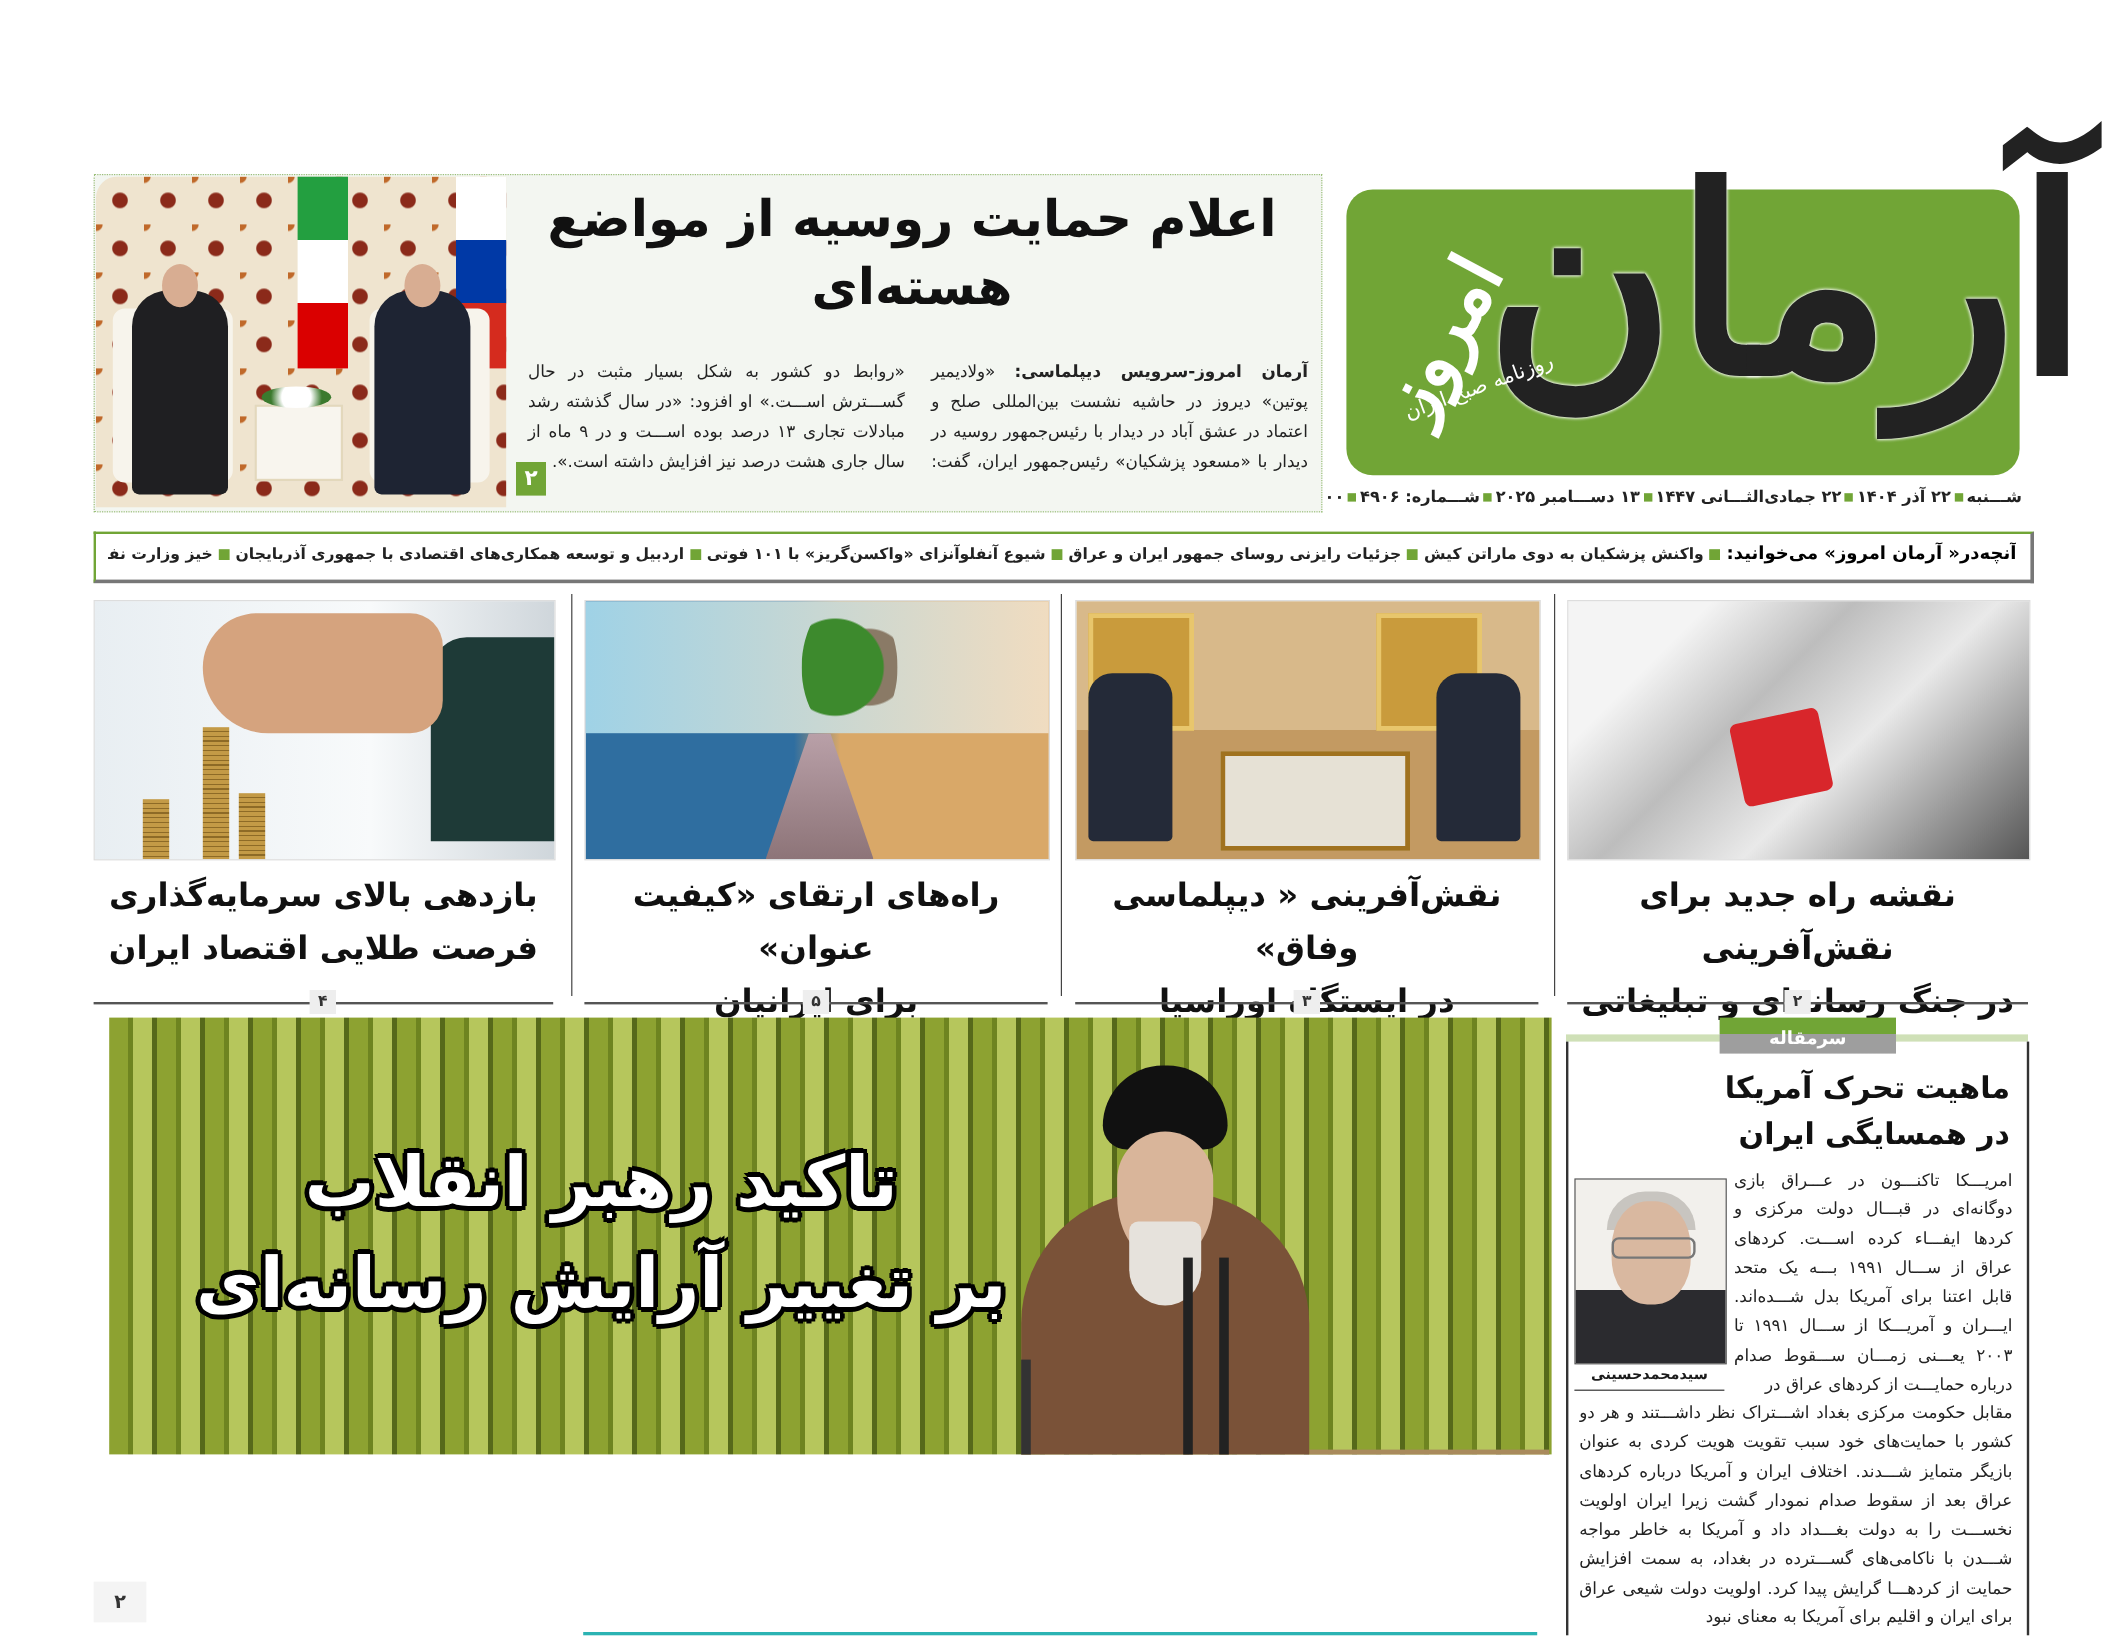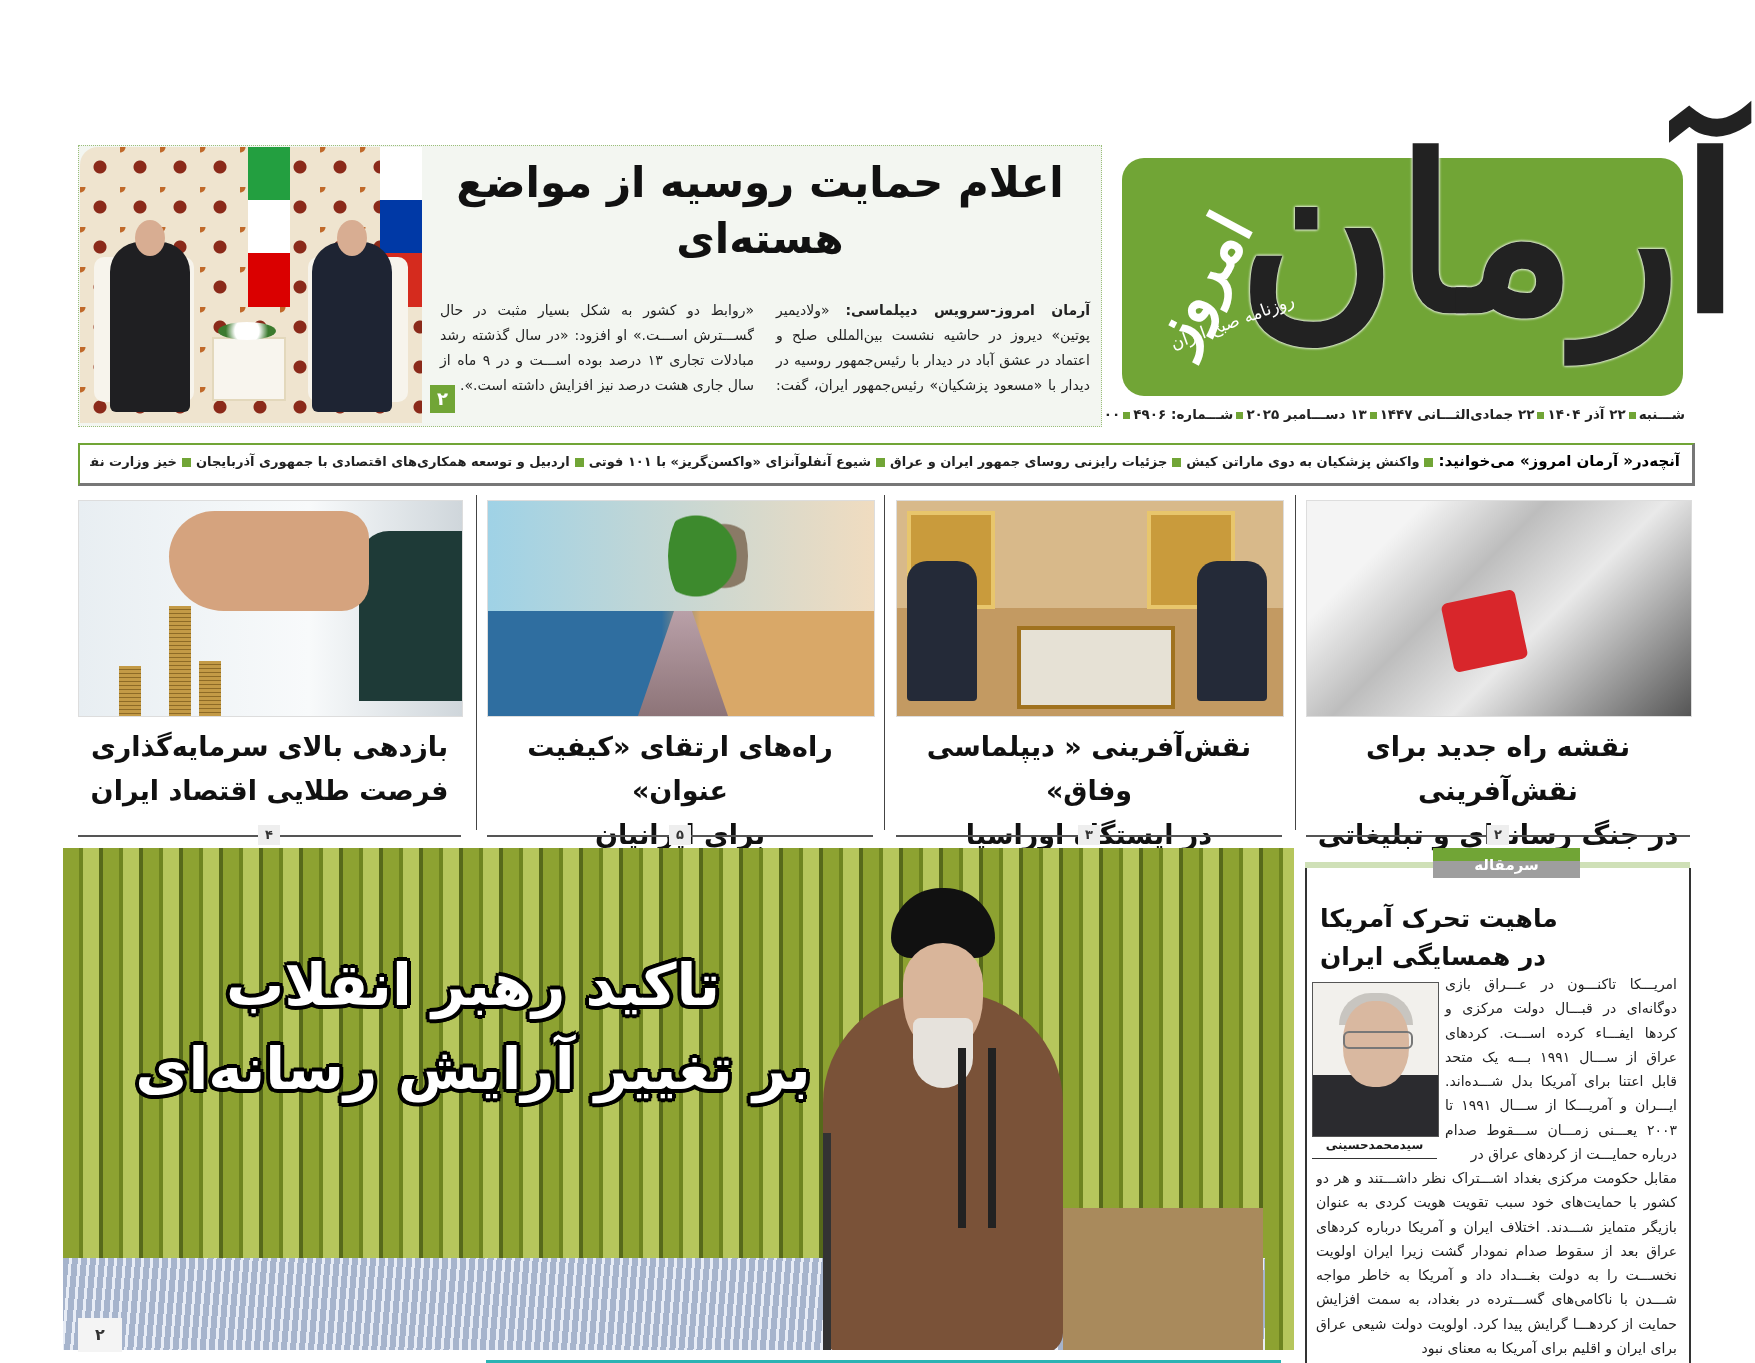--- a/index.html
+++ b/index.html
@@ -42,41 +42,41 @@
   .ticker-text .sq{display:inline-block;width:9px;height:9px;background:#71a536;margin:0 5px;vertical-align:middle;}
 
   
   .feat-img{top:500px;height:215px;border:1px solid #ddd;overflow:hidden;}
   .feat-head{top:725px;height:92px;font-weight:bold;font-size:27px;line-height:44px;text-align:center;direction:rtl;color:#111;}
   .feat-rule{top:835px;height:2px;background:#555;}
   .feat-pg{top:825px;width:22px;height:20px;background:#eee;font-size:13px;font-weight:bold;text-align:center;line-height:20px;color:#333;}
   .vsep{top:495px;width:1px;height:335px;background:#444;}
 
   
-  .lead-img{left:63px;top:848px;width:1202px;height:502px;overflow:hidden;
-     background:repeating-linear-gradient(90deg,#8da231 0 16px,#6e8420 16px 20px,#b6c65c 20px 36px,#56691a 36px 40px);padding-left:29px;}
+  .lead-img{left:91px;top:848px;width:1202px;height:364px;overflow:hidden;
+     background:repeating-linear-gradient(90deg,#8da231 0 16px,#6e8420 16px 20px,#b6c65c 20px 36px,#56691a 36px 40px);}
   .lead-cloth{left:0;top:410px;width:1202px;height:94px;background:repeating-linear-gradient(95deg,#a6b4cc 0 6px,#e8edf6 6px 9px);}
   .lead-desk{left:1000px;top:360px;width:200px;height:144px;background:#a98a5c;}
   .lead-robe{left:760px;top:145px;width:240px;height:360px;background:#7a5238;border-radius:110px 110px 20px 20px;}
   .lead-face{left:840px;top:95px;width:80px;height:110px;background:#d9b59a;border-radius:40px 40px 50% 50%;}
   .lead-turban{left:828px;top:40px;width:104px;height:70px;background:#111;border-radius:50px 50px 20px 20px;}
   .lead-beard{left:850px;top:170px;width:60px;height:70px;background:#e6e2dc;border-radius:10px 10px 40px 40px;}
   .lead-mic{left:895px;top:200px;width:8px;height:180px;background:#222;}
   .lead-mic2{left:925px;top:200px;width:8px;height:180px;background:#222;}
   .lead-stand{left:760px;top:285px;width:8px;height:219px;background:#333;}
   .lead-headline{left:60px;top:95px;width:700px;font-weight:bold;font-size:58px;line-height:84px;text-align:center;direction:rtl;color:#fff;
      text-shadow:-3px -3px 0 #000,3px -3px 0 #000,-3px 3px 0 #000,3px 3px 0 #000,0 4px 0 #000,4px 0 0 #000,-4px 0 0 #000,0 -4px 0 #000;}
   .lead-pg{left:78px;top:1318px;width:44px;height:34px;background:#f4f4f4;font-weight:bold;font-size:16px;text-align:center;line-height:34px;color:#333;}
   .teal-bar{left:486px;top:1360px;width:795px;height:3px;background:#2bb3b3;}
 
   
   .ed-topline{left:1305px;top:862px;width:385px;height:6px;background:#cfe0b7;}
   .ed-tag{left:1433px;top:848px;width:147px;height:30px;background:linear-gradient(#71a536 0 45%,#9e9e9e 45%);color:#fff;font-weight:bold;font-size:15px;text-align:center;line-height:34px;}
   .ed-box{left:1305px;top:868px;width:382px;height:495px;border-left:2px solid #333;border-right:2px solid #333;}
-  .ed-title{left:1320px;top:888px;width:355px;font-weight:bold;font-size:25px;line-height:38px;text-align:left;direction:rtl;color:#111;margin-top:12px;}
+  .ed-title{left:1320px;top:888px;width:355px;font-weight:bold;font-size:25px;line-height:38px;text-align:right;direction:rtl;color:#111;}
   .ed-photo{left:1312px;top:982px;width:125px;height:153px;border:1px solid #555;background:linear-gradient(#f2f0ec 0 60%,#2b2b2f 60%);overflow:hidden;}
   .ed-face{left:30px;top:18px;width:66px;height:86px;border-radius:45%;background:#d9b8a0;}
   .ed-hair{left:26px;top:10px;width:74px;height:32px;border-radius:40px 40px 0 0;background:#c8c5c0;}
   .ed-glasses{left:30px;top:48px;width:66px;height:14px;border:2px solid #777;border-radius:6px;}
   .ed-author{left:1312px;top:1138px;width:125px;font-size:12px;font-weight:bold;text-align:center;direction:rtl;border-bottom:1px solid #333;padding-bottom:6px;}
   .ed-body1{left:1445px;top:972px;width:232px;font-size:14px;line-height:24.3px;direction:rtl;text-align:justify;text-align-last:right;color:#222;}
   .ed-body2{left:1316px;top:1166px;width:361px;font-size:14px;line-height:24.3px;direction:rtl;text-align:justify;color:#222;height:197px;overflow:hidden;}
 </style>
 </head>
 <body>

